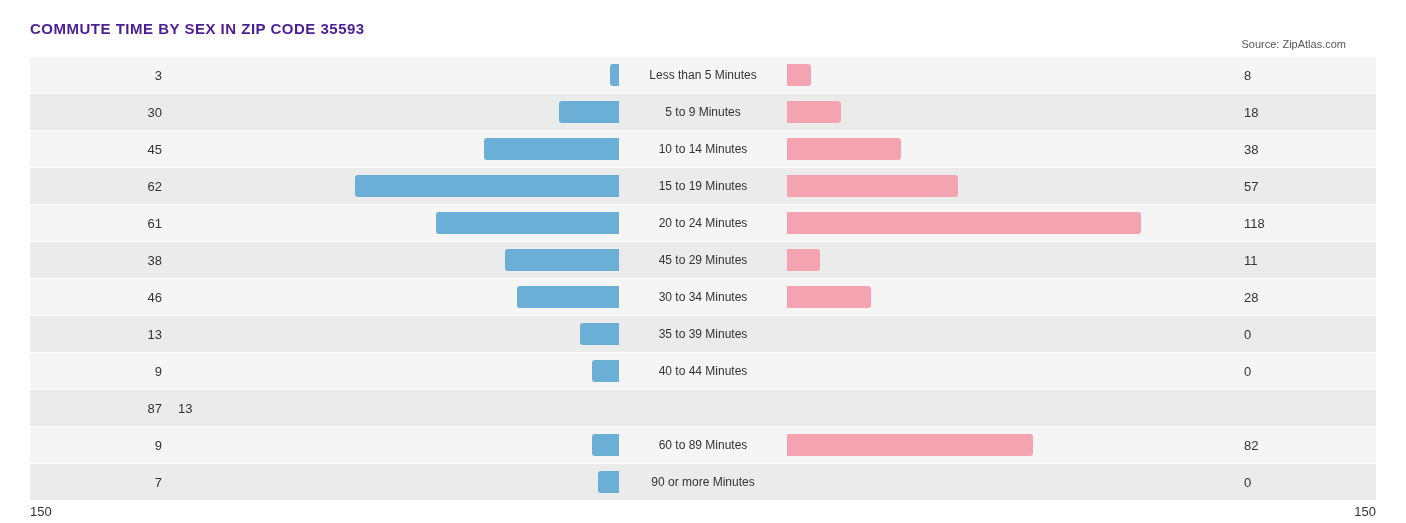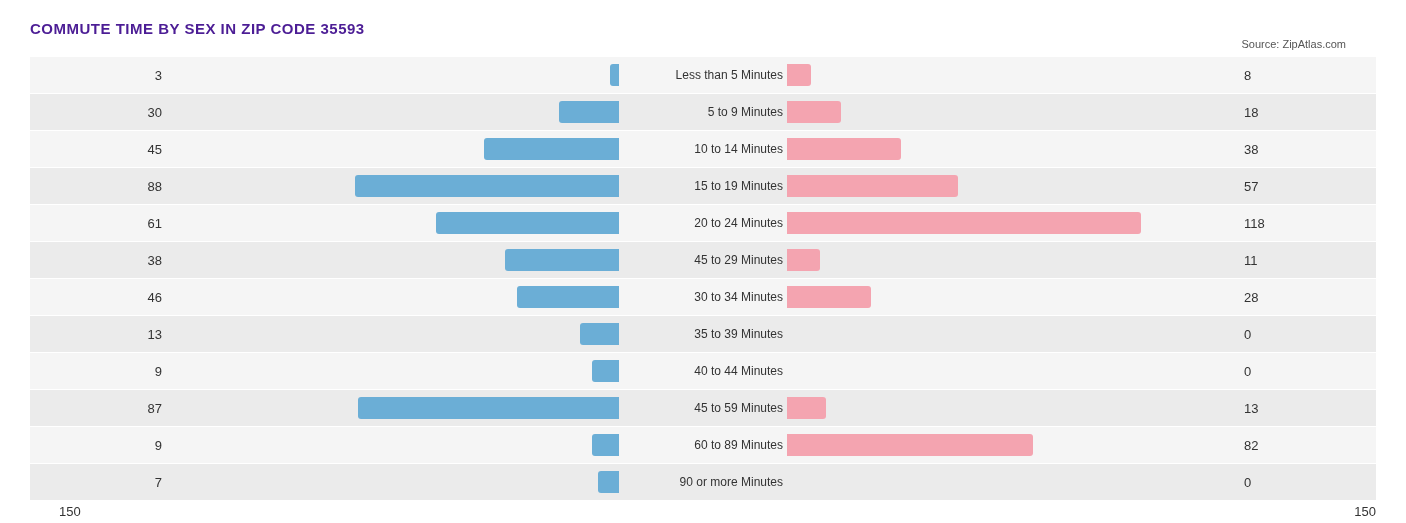--- a/index.html
+++ b/index.html
@@ -68,21 +68,21 @@
     .female-side {
       display: flex;
       align-items: center;
       justify-content: flex-start;
       flex: 1;
       height: 26px;
       padding-left: 4px;
     }
     .label-center {
       width: 160px;
-      text-align: right;
+      text-align: center;
       font-size: 12px;
       color: #333;
       flex-shrink: 0;
       z-index: 2;
     }
     .bar-male {
       height: 22px;
       background: #6baed6;
       border-radius: 3px 0 0 3px;
       display: flex;
@@ -123,21 +123,20 @@
     .legend-color {
       width: 20px;
       height: 14px;
       border-radius: 2px;
     }
     .axis-labels {
       display: flex;
       justify-content: space-between;
       margin-top: 4px;
       padding: 0 0;
-      margin-left: 29px;
     }
     .axis-label {
       font-size: 13px;
       color: #333;
       width: 140px;
     }
     .axis-label.right {
       text-align: right;
     }
     .val-outside-right {
@@ -201,21 +200,21 @@
       </div>
       <div class="label-center">10 to 14 Minutes</div>
       <div class="female-side">
         <div class="bar-female" style="width:114px;"></div>
         <span class="val-outside-right"></span>
       </div>
     </div>
     <div class="right-val">38</div>
   </div>
         <div class="row">
-    <div class="left-val">88</div>
+    <div class="left-val">62</div>
     <div class="bars-container">
       <div class="male-side">
         <span class="val-outside-left"></span>
         <div class="bar-male" style="width:264px;"></div>
       </div>
       <div class="label-center">15 to 19 Minutes</div>
       <div class="female-side">
         <div class="bar-female" style="width:171px;"></div>
         <span class="val-outside-right"></span>
       </div>
@@ -292,31 +291,20 @@
       <div class="label-center">40 to 44 Minutes</div>
       <div class="female-side">
         <div class="bar-female" style="width:0px;"></div>
         <span class="val-outside-right"></span>
       </div>
     </div>
     <div class="right-val">0</div>
   </div>
         <div class="row">
     <div class="left-val">87</div>
-    <div class="bars-container">
-      <div class="male-side">
-        <span class="val-outside-left"></span>
-        <div class="bar-male" style="width:261px;"></div>
-      </div>
-      <div class="label-center">45 to 59 Minutes</div>
-      <div class="female-side">
-        <div class="bar-female" style="width:39px;"></div>
-        <span class="val-outside-right"></span>
-      </div>
-    </div>
     <div class="right-val">13</div>
   </div>
         <div class="row">
     <div class="left-val">9</div>
     <div class="bars-container">
       <div class="male-side">
         <span class="val-outside-left"></span>
         <div class="bar-male" style="width:27px;"></div>
       </div>
       <div class="label-center">60 to 89 Minutes</div>

